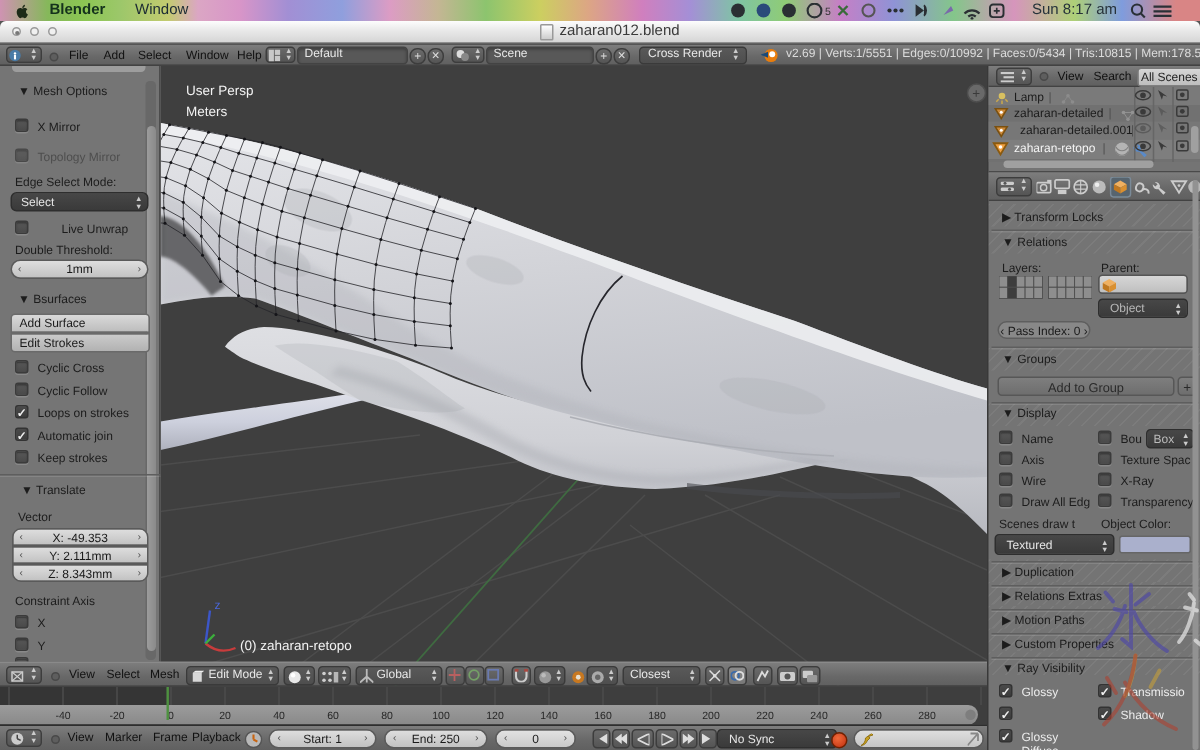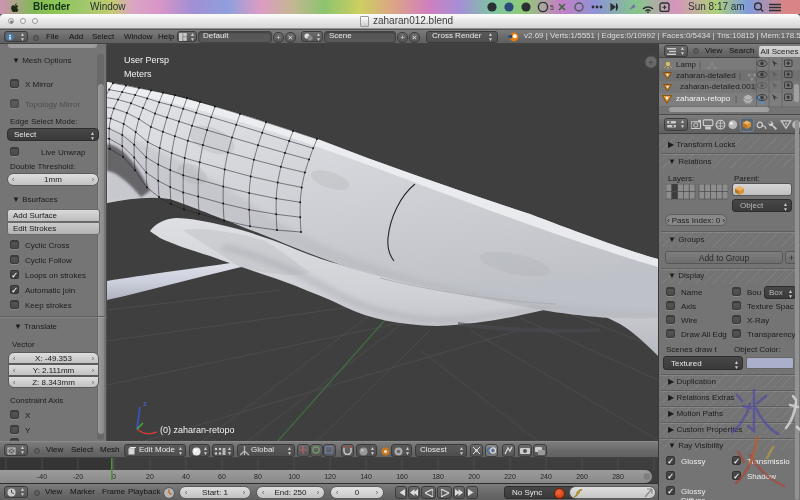--- a/index.html
+++ b/index.html
@@ -845,21 +845,21 @@
       <path d="M0 0l8 4-8 4z" fill="none" stroke="#ddd" stroke-width="1.2"></path>
     </svg>
  <div class="ebtn" style="left:453px;top:2px;width:12px;height:13px"></div>
  <svg class="abs" style="left:455px;top:5px" width="8" height="7">
       <path d="M0 0l4.5 3.5L0 7zM3.5 0L8 3.5 3.5 7z" fill="#ddd"></path>
     </svg>
  <div class="ebtn" style="left:466px;top:2px;width:12px;height:13px"></div>
  <svg class="abs" style="left:468px;top:5px" width="8" height="7">
       <path d="M7 0v7M0 0l5.5 3.5L0 7z" fill="#ddd"></path>
     </svg>
- <div class="ddrop" style="left:504px;top:2px;width:80px;height:13px;border-radius:3px">
+ <div class="ddrop" style="left:478px;top:2px;width:80px;height:13px;border-radius:3px">
       <span style="position:absolute;left:7px;top:1px">No Sync</span>
       <span class="updn" style="right:3px;top:1.5px">▲<br>▼</span>
     </div>
  <div class="abs" style="left:554px;top:3.5px;width:11px;height:11px;border-radius:50%;background:radial-gradient(circle at 40% 35%,#f06a3a,#c03010);border:1px solid #702000"></div>
  <div class="abs" style="left:569px;top:2px;width:87px;height:13px;background:linear-gradient(#dedede,#c6c6c6);border:1px solid #5a5a5a;border-radius:7px"></div>
  <svg class="abs" style="left:573px;top:4.5px" width="10" height="9">
       <path d="M1 8c2-1 3-3 3-5l4-3 1 1-3 1 1 1-2 2c0 1-2 3-4 3z" fill="#c8a020" stroke="#806000" stroke-width=".5"></path>
     </svg>
  <svg class="abs" style="left:645px;top:4px" width="9" height="10">
       <path d="M0 9L7 1M7 1v5M7 1H2" stroke="#888" stroke-width="1.2" fill="none"></path>

